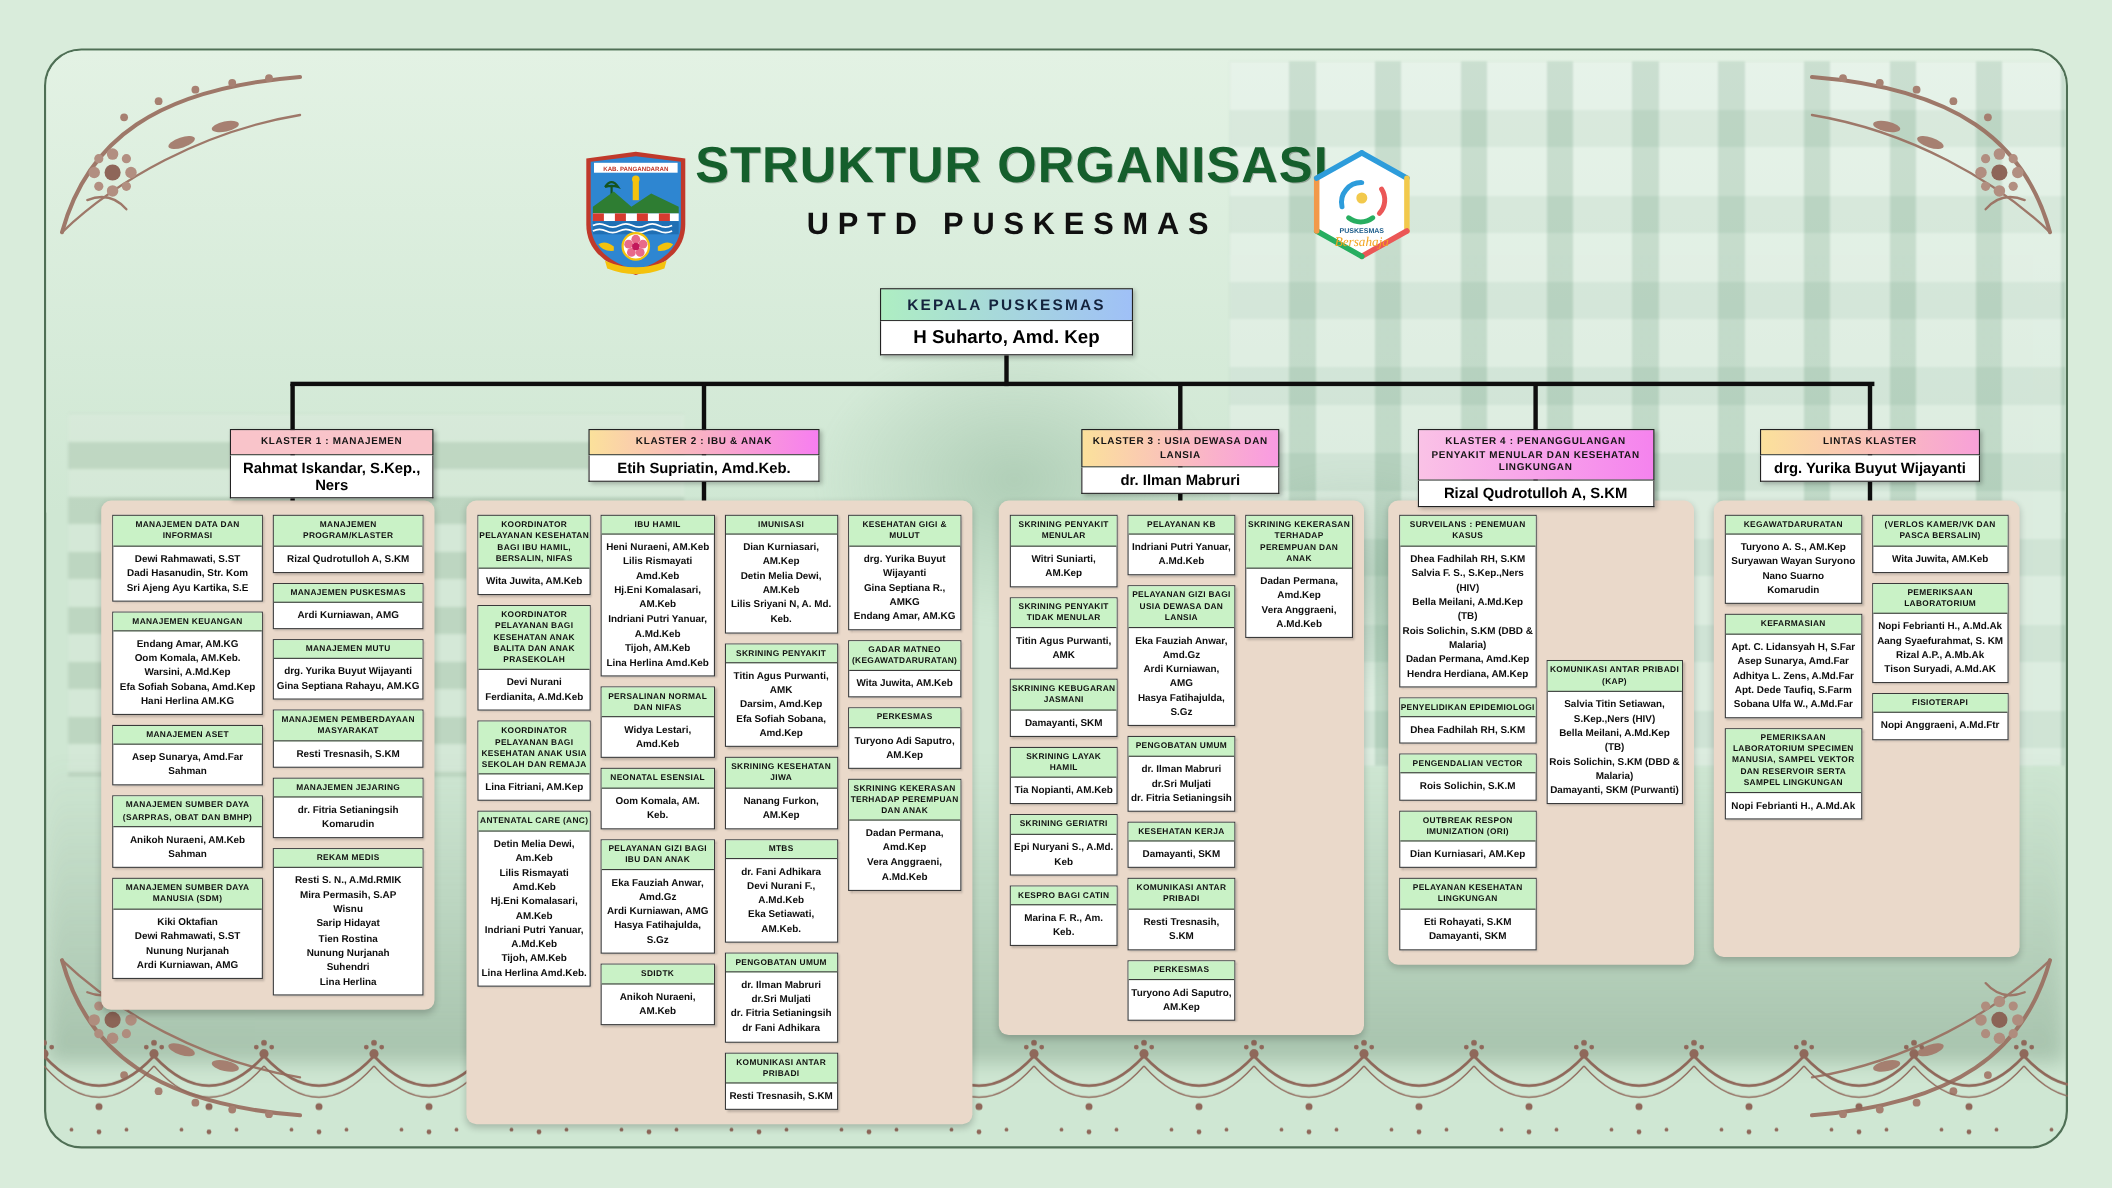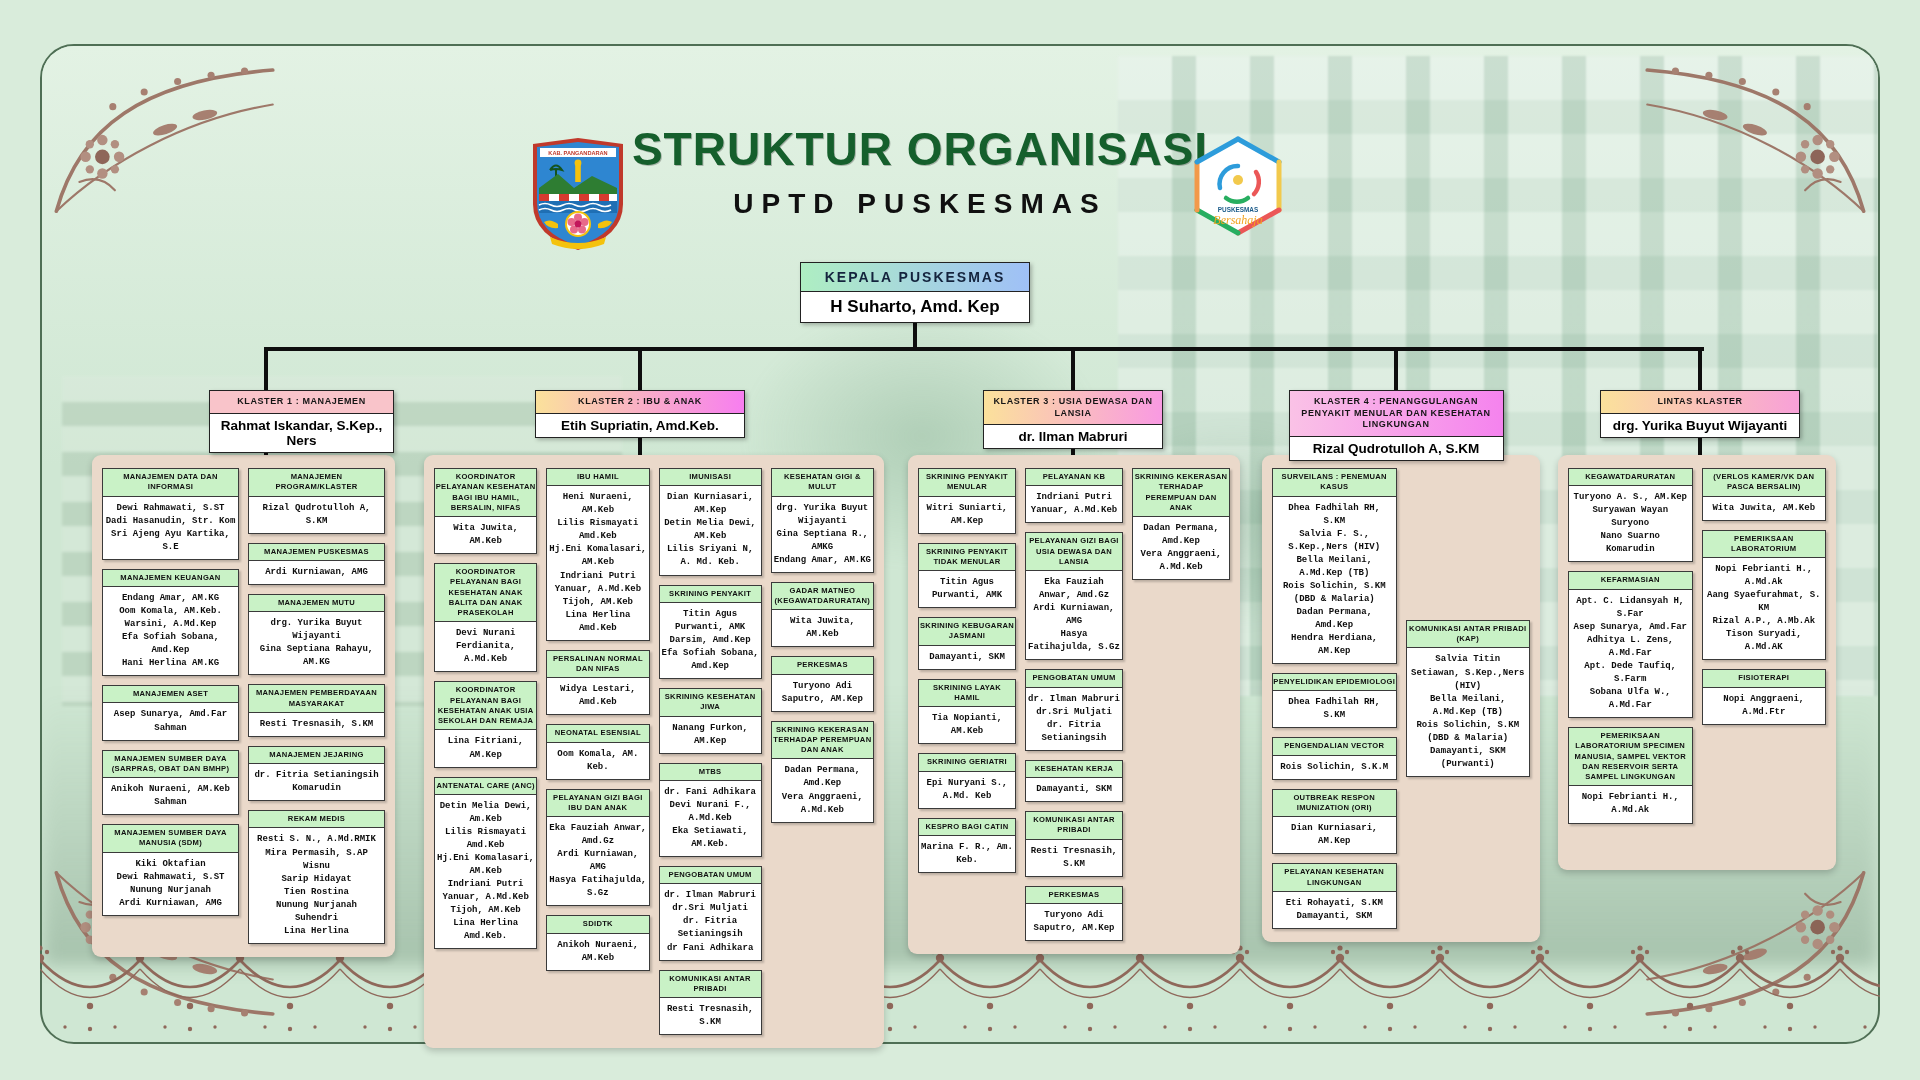--- a/index.html
+++ b/index.html
@@ -54,21 +54,21 @@
       letter-spacing:.6px;color:#151515;line-height:1.3;text-transform:uppercase;}
   .chead-name{border:1.5px solid #222;border-top:none;background:#fff;padding:4px 2px;
       font-size:13.5px;font-weight:bold;text-align:center;color:#000;}
   
   .panel{position:absolute;top:455px;min-height:415px;background:#ead9ca;border-radius:9px;
       box-shadow:0 3px 7px rgba(0,0,0,.2);display:flex;gap:9px;padding:13px 10px;z-index:2;box-sizing:border-box;}
   .pcol{flex:1;display:flex;flex-direction:column;gap:9px;min-width:0;}
   .obox{border:1.4px solid #3a3a3a;background:#fff;box-shadow:1.5px 1.5px 2px rgba(0,0,0,.2);}
   .obox-t{background:#c9f2c6;border-bottom:1.4px solid #3a3a3a;font-size:7.6px;font-weight:bold;
       text-align:center;padding:3px 0;letter-spacing:.3px;line-height:1.35;color:#101010;text-transform:uppercase;}
-  .obox-b{padding:5px 2px;font-size:9px;font-weight:bold;text-align:center;line-height:1.45;color:#0d0d0d;font-family:Liberation Mono, monospace;}
+  .obox-b{padding:5px 2px;font-size:9px;font-weight:bold;text-align:center;line-height:1.45;color:#0d0d0d;}
 </style>
 </head>
 <body>
 
 <div class="stage">
 
   <div class="frame">
     <div class="bg-layer bg-sky"></div>
     <div class="bg-layer bg-building"></div>
     <div class="bg-layer bg-building2"></div>

